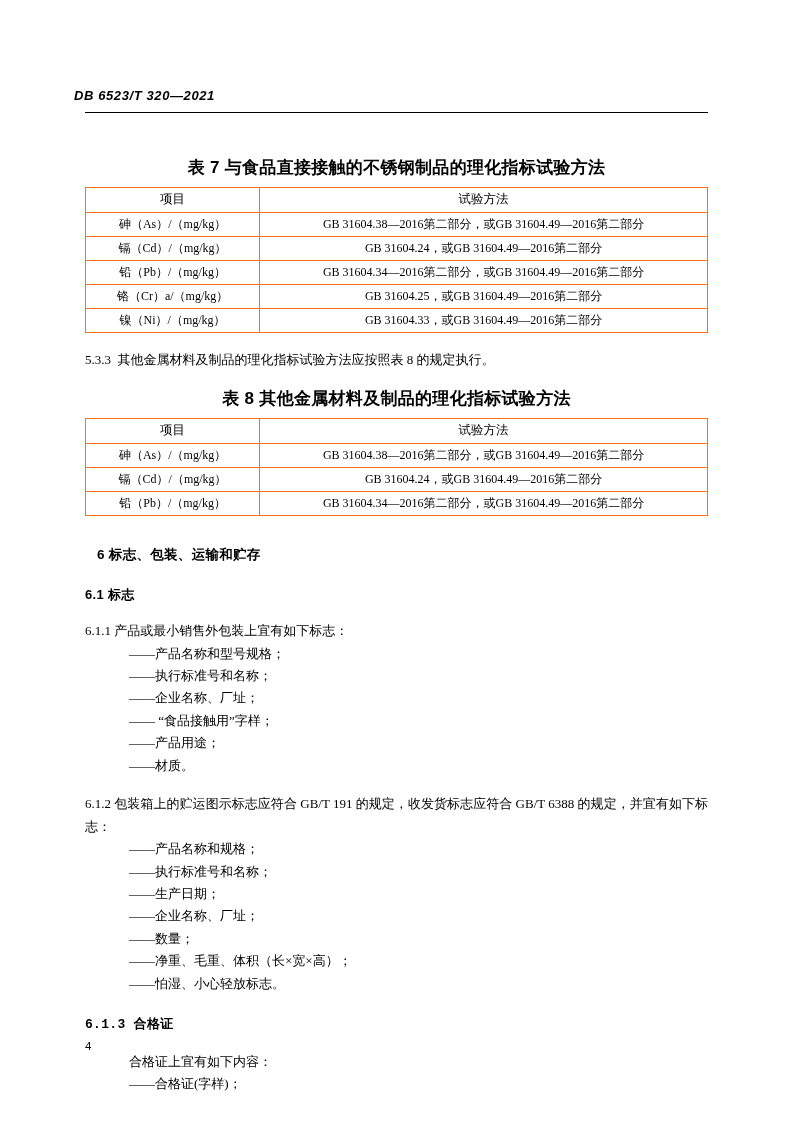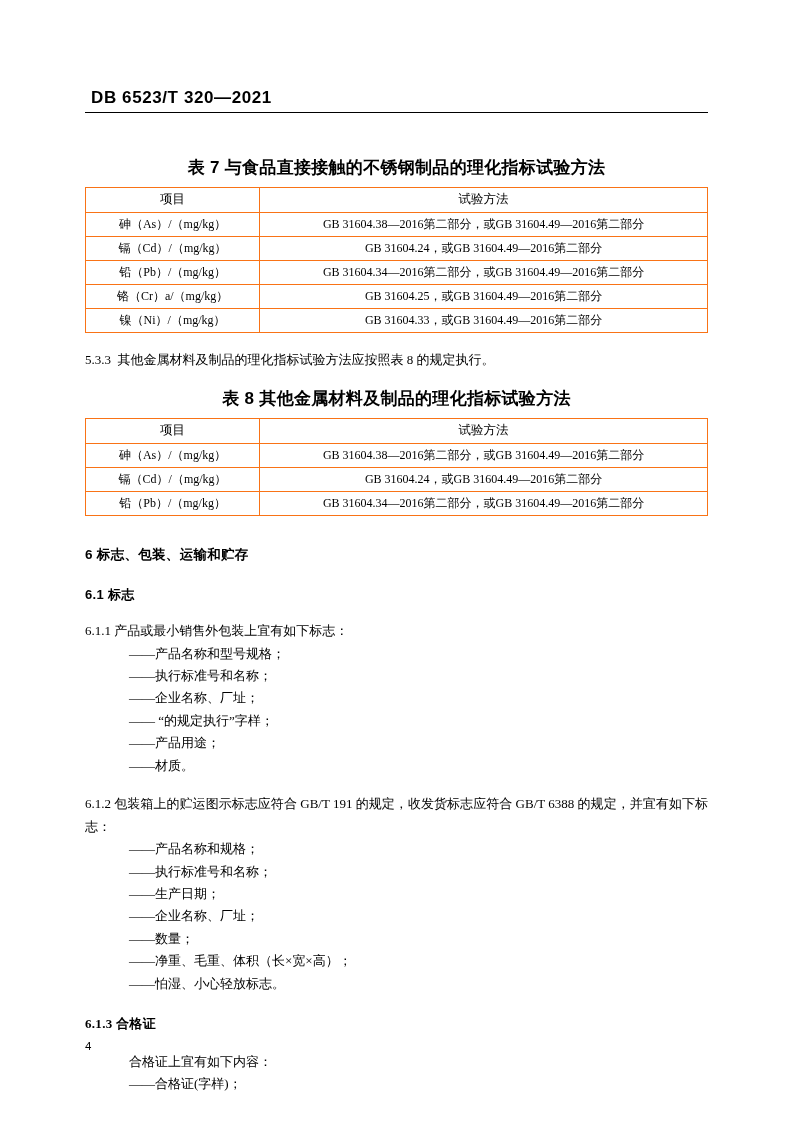--- a/index.html
+++ b/index.html
@@ -16,26 +16,27 @@
   }
   .page {
     position: relative;
     width: 793px;
     height: 1122px;
     box-sizing: border-box;
     padding: 0 85px;
   }
   .header {
     position: absolute;
-    left: 91px;
+    left: 74px;
     top: 88px;
     font-family: "Liberation Sans", "DejaVu Sans", sans-serif;
-    font-size: 17px;
+    font-size: 13px;
     font-weight: bold;
     letter-spacing: 0.6px;
+    font-style: italic;
   }
   .header-rule {
     position: absolute;
     left: 85px;
     right: 85px;
     top: 112px;
     border-bottom: 1px solid #000;
   }
   .content {
     position: absolute;
@@ -73,32 +74,32 @@
   .para {
     font-size: 13px;
     line-height: 1.75;
     margin: 16px 0 0 0;
     text-align: justify;
   }
   .clause-h1 {
     font-family: "Liberation Sans", "DejaVu Sans", sans-serif;
     font-size: 13.5px;
     font-weight: bold;
-    margin: 30px 0 0 0;
+    margin: 30px 0 0 12px;
     letter-spacing: 0.3px;
   }
   .clause-h2 {
     font-family: "Liberation Sans", "DejaVu Sans", sans-serif;
     font-size: 13px;
     font-weight: bold;
     margin: 22px 0 0 0;
     letter-spacing: 0.3px;
   }
   .clause-h3 {
-    font-family: Liberation Serif, serif;
+    font-family: Liberation Mono, monospace;
     font-size: 13px;
     font-weight: bold;
     margin: 20px 0 0 0;
     letter-spacing: 0.3px;
   }
   .dash-list {
     margin: 0;
     padding: 0;
     list-style: none;
   }
@@ -188,21 +189,21 @@
 
     <div class="clause-h1">6  标志、包装、运输和贮存</div>
 
     <div class="clause-h2">6.1  标志</div>
 
     <p class="para">6.1.1  产品或最小销售外包装上宜有如下标志：</p>
     <ul class="dash-list">
       <li>——产品名称和型号规格；</li>
       <li>——执行标准号和名称；</li>
       <li>——企业名称、厂址；</li>
-      <li>—— “的规定执行”字样；</li>
+      <li>—— “食品接触用”字样；</li>
       <li>——产品用途；</li>
       <li>——材质。</li>
     </ul>
 
     <p class="para">6.1.2  包装箱上的贮运图示标志应符合 GB/T 191 的规定，收发货标志应符合 GB/T 6388 的规定，并宜有如下标志：</p>
     <ul class="dash-list">
       <li>——产品名称和规格；</li>
       <li>——执行标准号和名称；</li>
       <li>——生产日期；</li>
       <li>——企业名称、厂址；</li>

